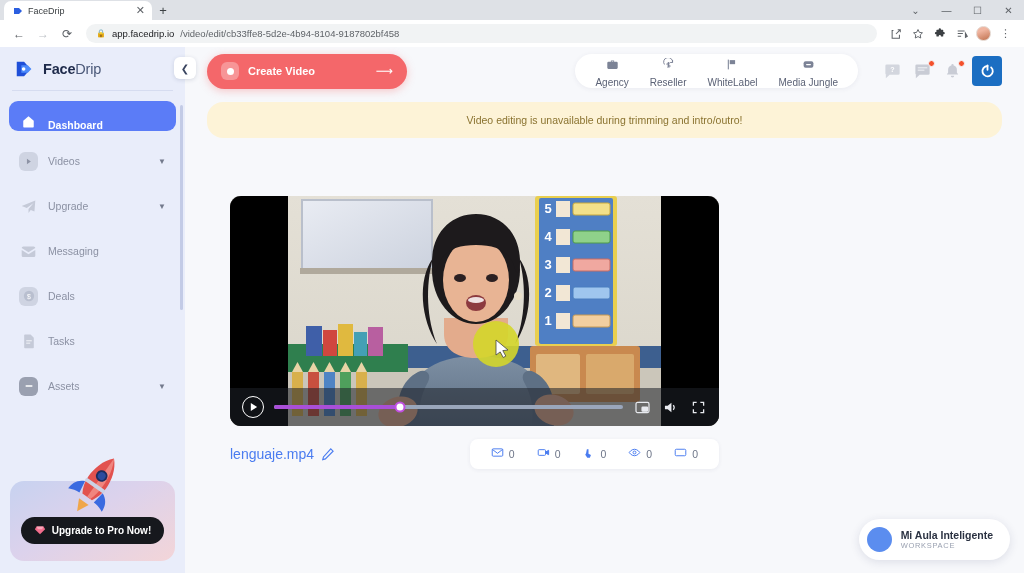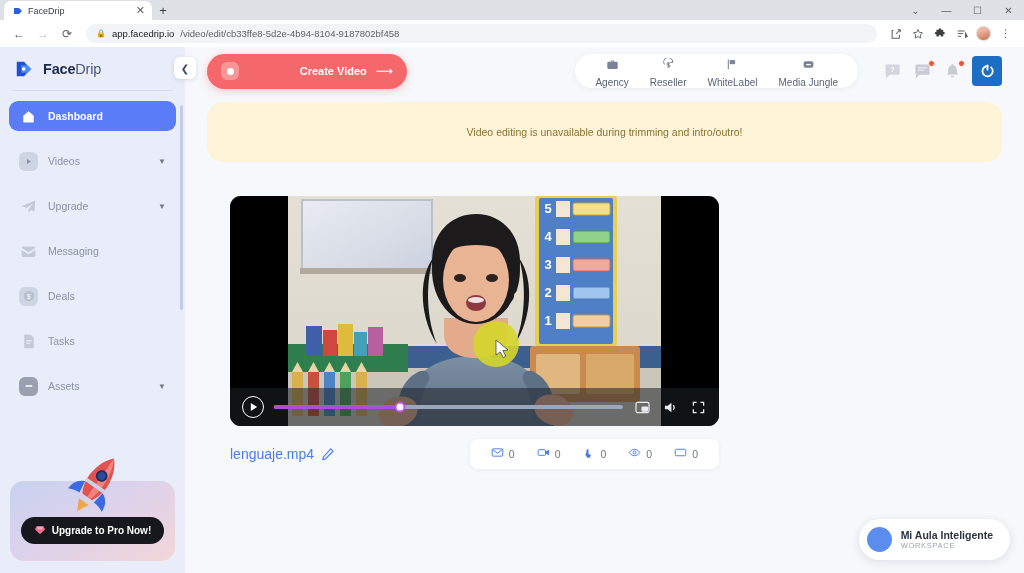--- a/index.html
+++ b/index.html
@@ -112,21 +112,21 @@
   .nav-scroll {
     position: absolute; right: 2px; top: 4px; width: 3px; height: 205px;
     background: #c3cbe6; border-radius: 2px;
   }
   .nav-item {
     display: flex; align-items: center; gap: 10px;
     height: 30px; margin-bottom: 15px;
     padding: 0 10px; border-radius: 9px;
     cursor: pointer;
   }
-  .nav-item.active { background: #5b7cf7; }
+  .nav-item.active { background: #5b7cf7; align-items: flex-end; }
   .nav-ico {
     width: 19px; height: 19px; flex: 0 0 19px; border-radius: 6px;
     background: #cfd4e2;
     display: flex; align-items: center; justify-content: center;
   }
   .nav-item.active .nav-ico { background: transparent; }
   .nav-ico svg { display: block; }
   .nav-label { font-size: 10.5px; color: #8b91a3; flex: 1; }
   .nav-item.active .nav-label { color: #fff; font-weight: 700; }
   .nav-caret { font-size: 8px; color: #737a8c; }
@@ -149,21 +149,20 @@
   .topbar {
     height: 48px; display: flex; align-items: center;
     padding: 0 22px 0 22px; gap: 10px;
   }
   .create-btn {
     display: flex; align-items: center; gap: 9px;
     height: 35px; width: 200px;
     background: #f4676a; border-radius: 18px;
     padding: 6px 14px; color: #fff; cursor: pointer;
     box-shadow: 0 2px 8px rgba(244,103,106,.35);
-    text-align: right;
   }
   .create-ico {
     width: 18px; height: 18px; border-radius: 6px;
     background: rgba(255,255,255,.3);
     display: flex; align-items: center; justify-content: center;
   }
   .create-dot { width: 7px; height: 7px; border-radius: 50%; background: #fff; }
   .create-label { flex: 1; font-size: 11px; font-weight: 600; }
   .create-arrow { font-size: 12px; }
 
@@ -188,21 +187,21 @@
     position: absolute; top: -1px; right: -2px;
     width: 7px; height: 7px; border-radius: 50%;
     background: #f4512c; border: 1px solid #f7f8fb;
   }
   .power-btn {
     width: 30px; height: 30px; border-radius: 4px; background: #1b6ec2;
     display: flex; align-items: center; justify-content: center; cursor: pointer;
   }
 
   .alert {
-    margin: 7px 22px 0; height: 60px;
+    margin: 7px 22px 0; height: 36px;
     background: #fdf3d7; border-radius: 16px;
     display: flex; align-items: center; justify-content: center;
     font-size: 10.5px; color: #8a7330;
   }
 
   .video-card {
     position: absolute; left: 45px; top: 149px;
     width: 489px;
   }
   .player {

